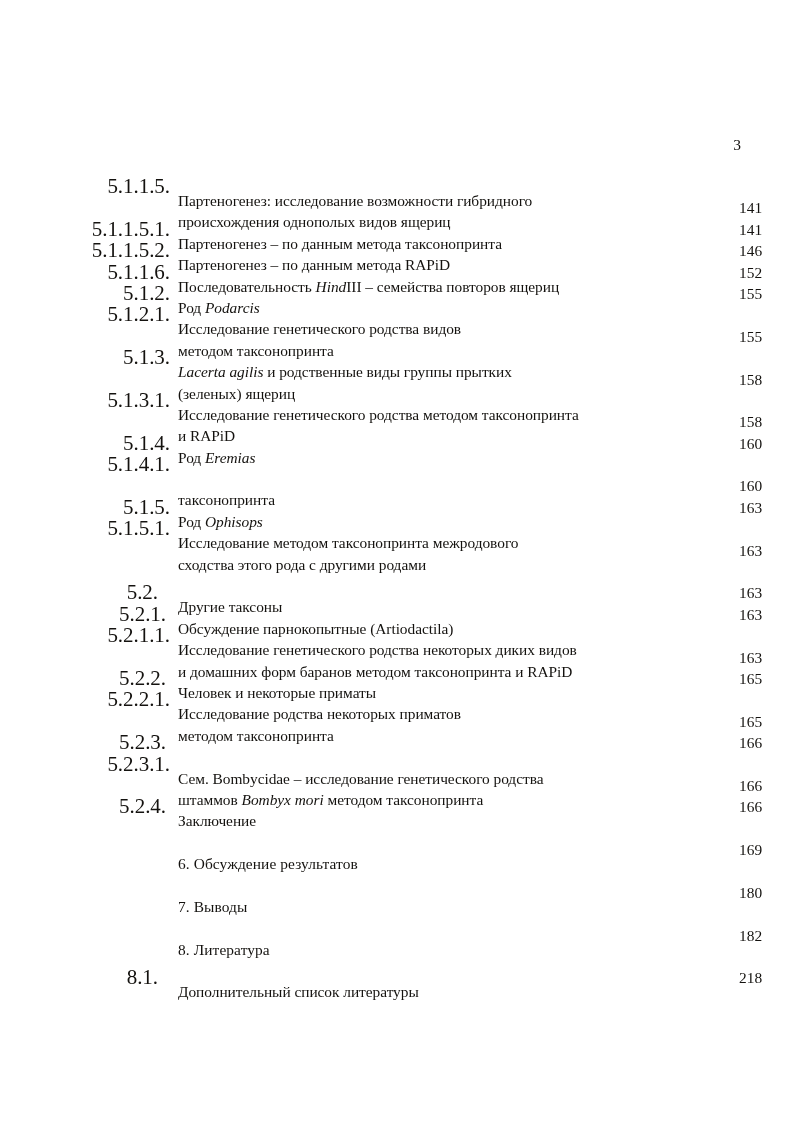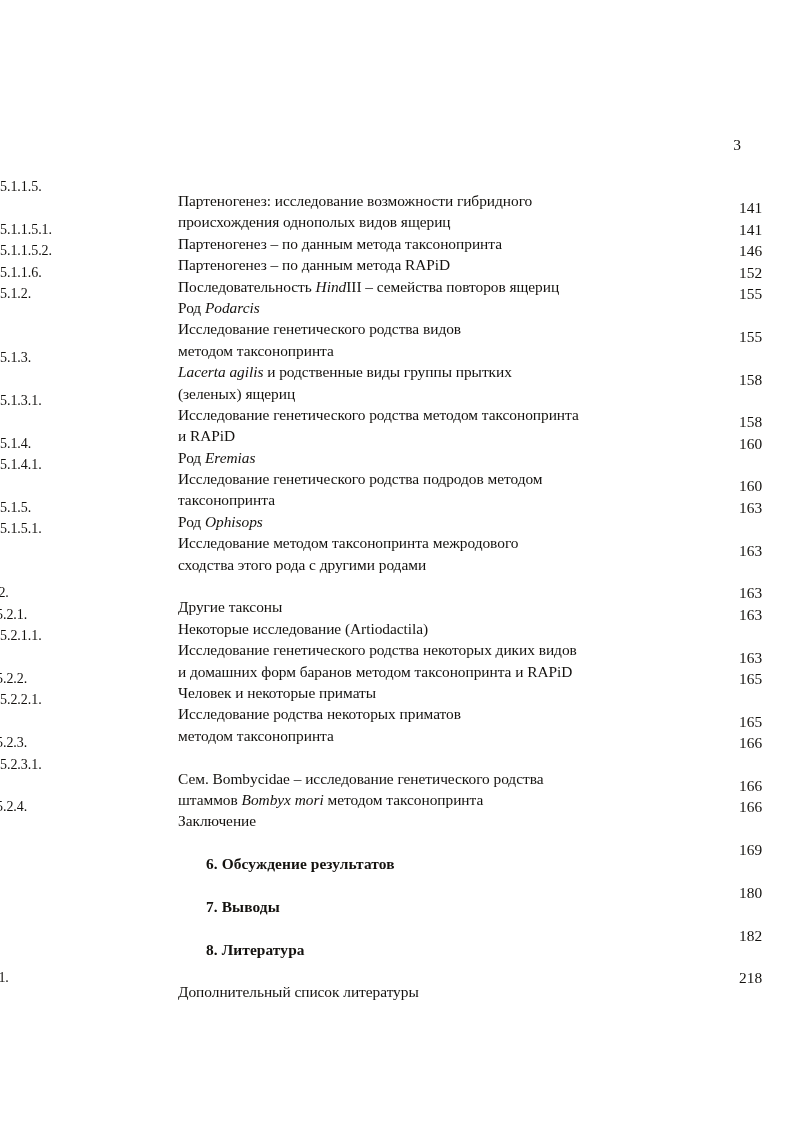--- a/index.html
+++ b/index.html
@@ -44,42 +44,42 @@
     height: 21.4px;
     width: 793px;
   }
   .row.gap { height: 21.4px; }
 
   .num {
     position: absolute;
     left: 0;
     top: 0;
     width: 170px;
-    font-size: 14px;
+    text-align: right;
+    font-size: 21px;
     line-height: 21.4px;
     letter-spacing: -0.05px;
     white-space: nowrap;
   }
 
   .title {
     position: absolute;
     left: 178px;
     top: 14px;
     width: 520px;
     font-size: 15.4px;
     line-height: 21.4px;
     white-space: nowrap;
     letter-spacing: -0.04px;
   }
   .title i { }
 
   .title.bold {
-    font-weight: bold;
+    font-weight: normal;
     letter-spacing: 0.1px;
-    margin-left: 28px;
   }
 
   .pg {
     position: absolute;
     left: 713px;
     top: 0;
     width: 60px;
     text-align: left;
     font-size: 15.4px;
     line-height: 21.4px;
@@ -117,20 +117,21 @@
         <span class="num">5.1.1.6.</span>
         <span class="title">Последовательность <i>Hind</i>III – семейства повторов ящериц</span>
         <span class="pg">152</span>
       </div>
       <div class="row">
         <span class="num">5.1.2.</span>
         <span class="title">Род <i>Podarcis</i></span>
         <span class="pg">155</span>
       </div>
       <div class="row">
+        <span class="num">5.1.2.1.</span>
         <span class="title">Исследование генетического родства видов</span>
       </div>
       <div class="row">
         <span class="title">методом таксонопринта</span>
         <span class="pg">155</span>
       </div>
       <div class="row">
         <span class="num">5.1.3.</span>
         <span class="title"><i>Lacerta agilis</i> и родственные виды группы прытких</span>
       </div>
@@ -146,21 +147,20 @@
         <span class="title">и RAPiD</span>
         <span class="pg">158</span>
       </div>
       <div class="row">
         <span class="num">5.1.4.</span>
         <span class="title">Род <i>Eremias</i></span>
         <span class="pg">160</span>
       </div>
       <div class="row">
         <span class="num">5.1.4.1.</span>
-        <span class="title">Исследование генетического родства подродов методом</span>
       </div>
       <div class="row">
         <span class="title">таксонопринта</span>
         <span class="pg">160</span>
       </div>
       <div class="row">
         <span class="num">5.1.5.</span>
         <span class="title">Род <i>Ophisops</i></span>
         <span class="pg">163</span>
       </div>
@@ -173,21 +173,21 @@
         <span class="pg">163</span>
       </div>
       <div class="row gap"></div>
       <div class="row">
         <span class="num" style="left: -12px;">5.2.</span>
         <span class="title">Другие таксоны</span>
         <span class="pg">163</span>
       </div>
       <div class="row">
         <span class="num" style="left: -4px;">5.2.1.</span>
-        <span class="title">Некоторые исследование (Artiodactila)</span>
+        <span class="title">Обсуждение парнокопытные (Artiodactila)</span>
         <span class="pg">163</span>
       </div>
       <div class="row">
         <span class="num">5.2.1.1.</span>
         <span class="title">Исследование генетического родства некоторых диких видов</span>
       </div>
       <div class="row">
         <span class="title">и домашних форм баранов методом таксонопринта и RAPiD</span>
         <span class="pg">163</span>
       </div>

